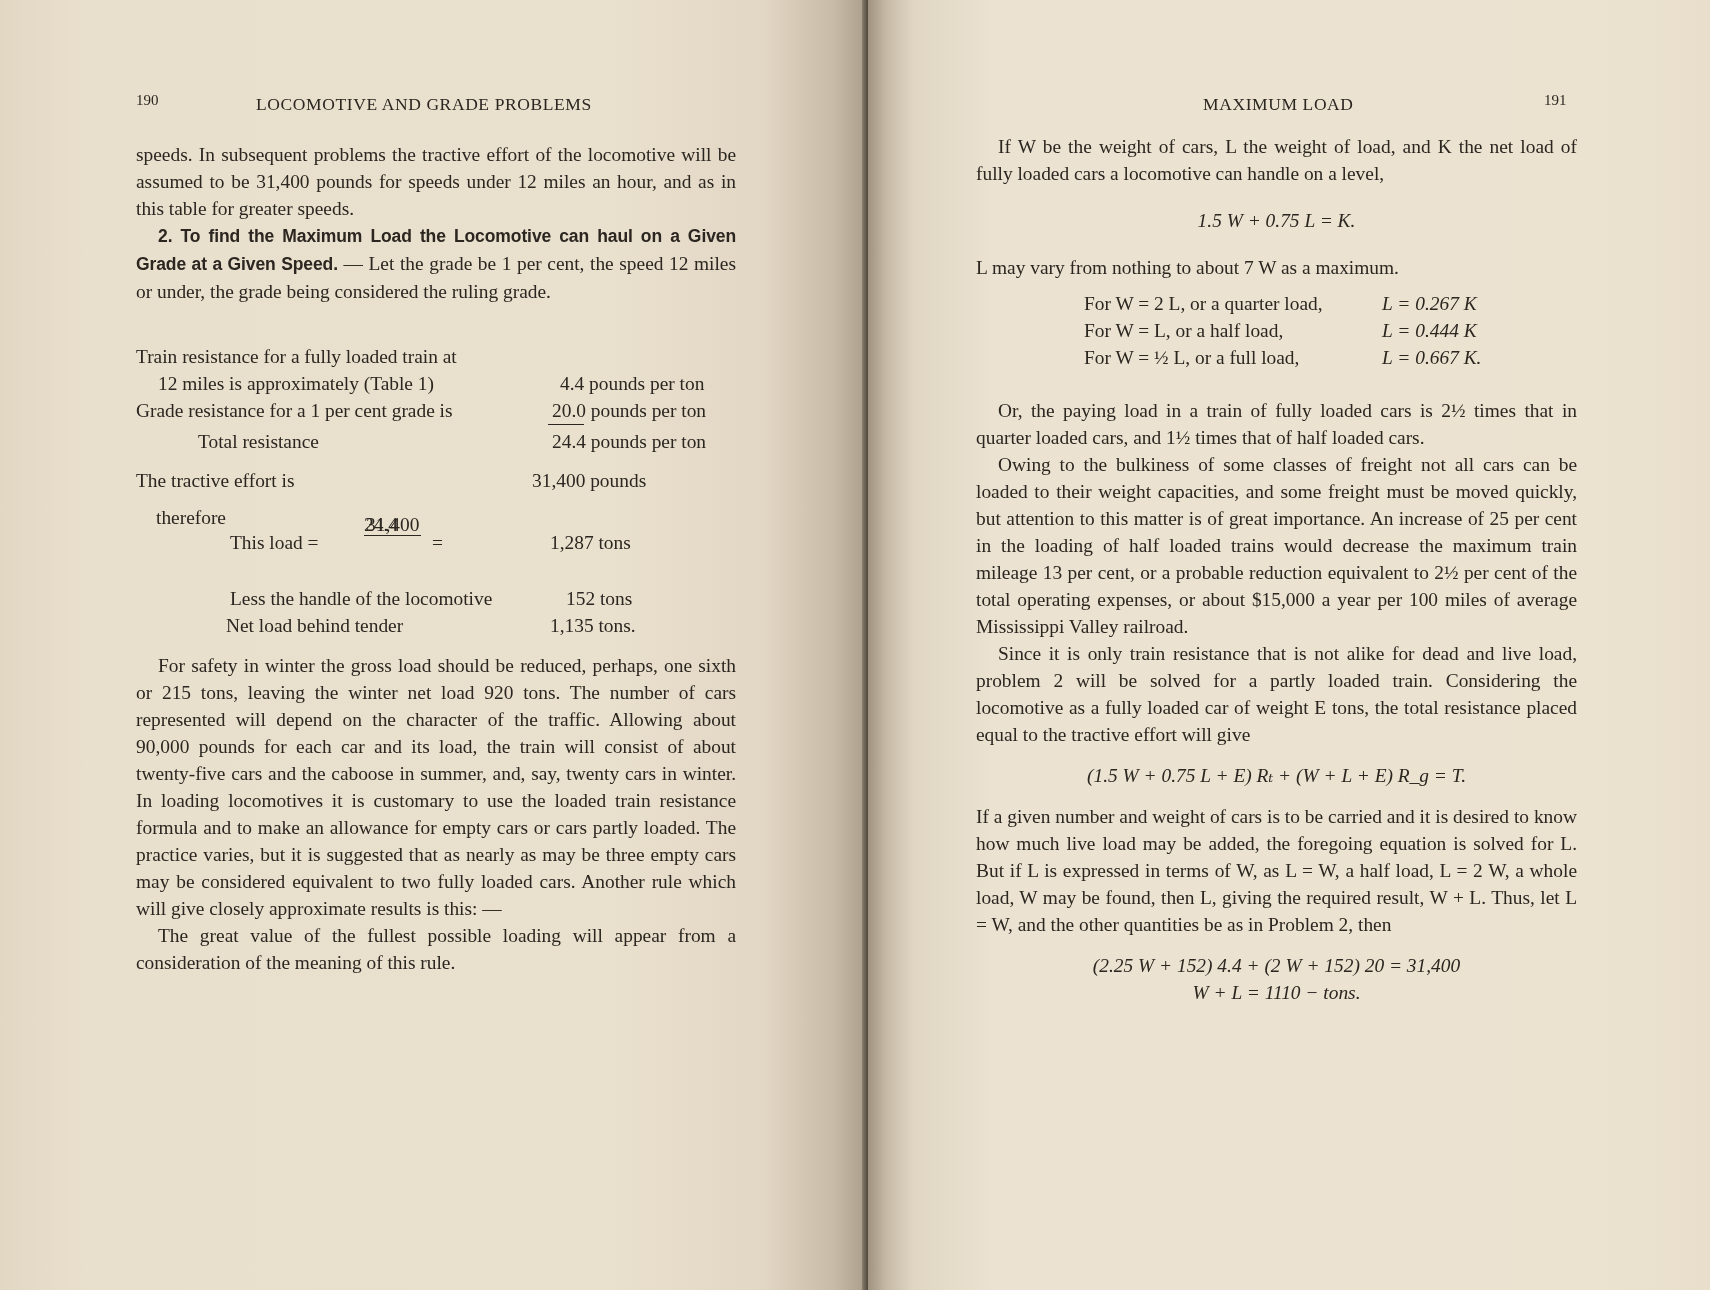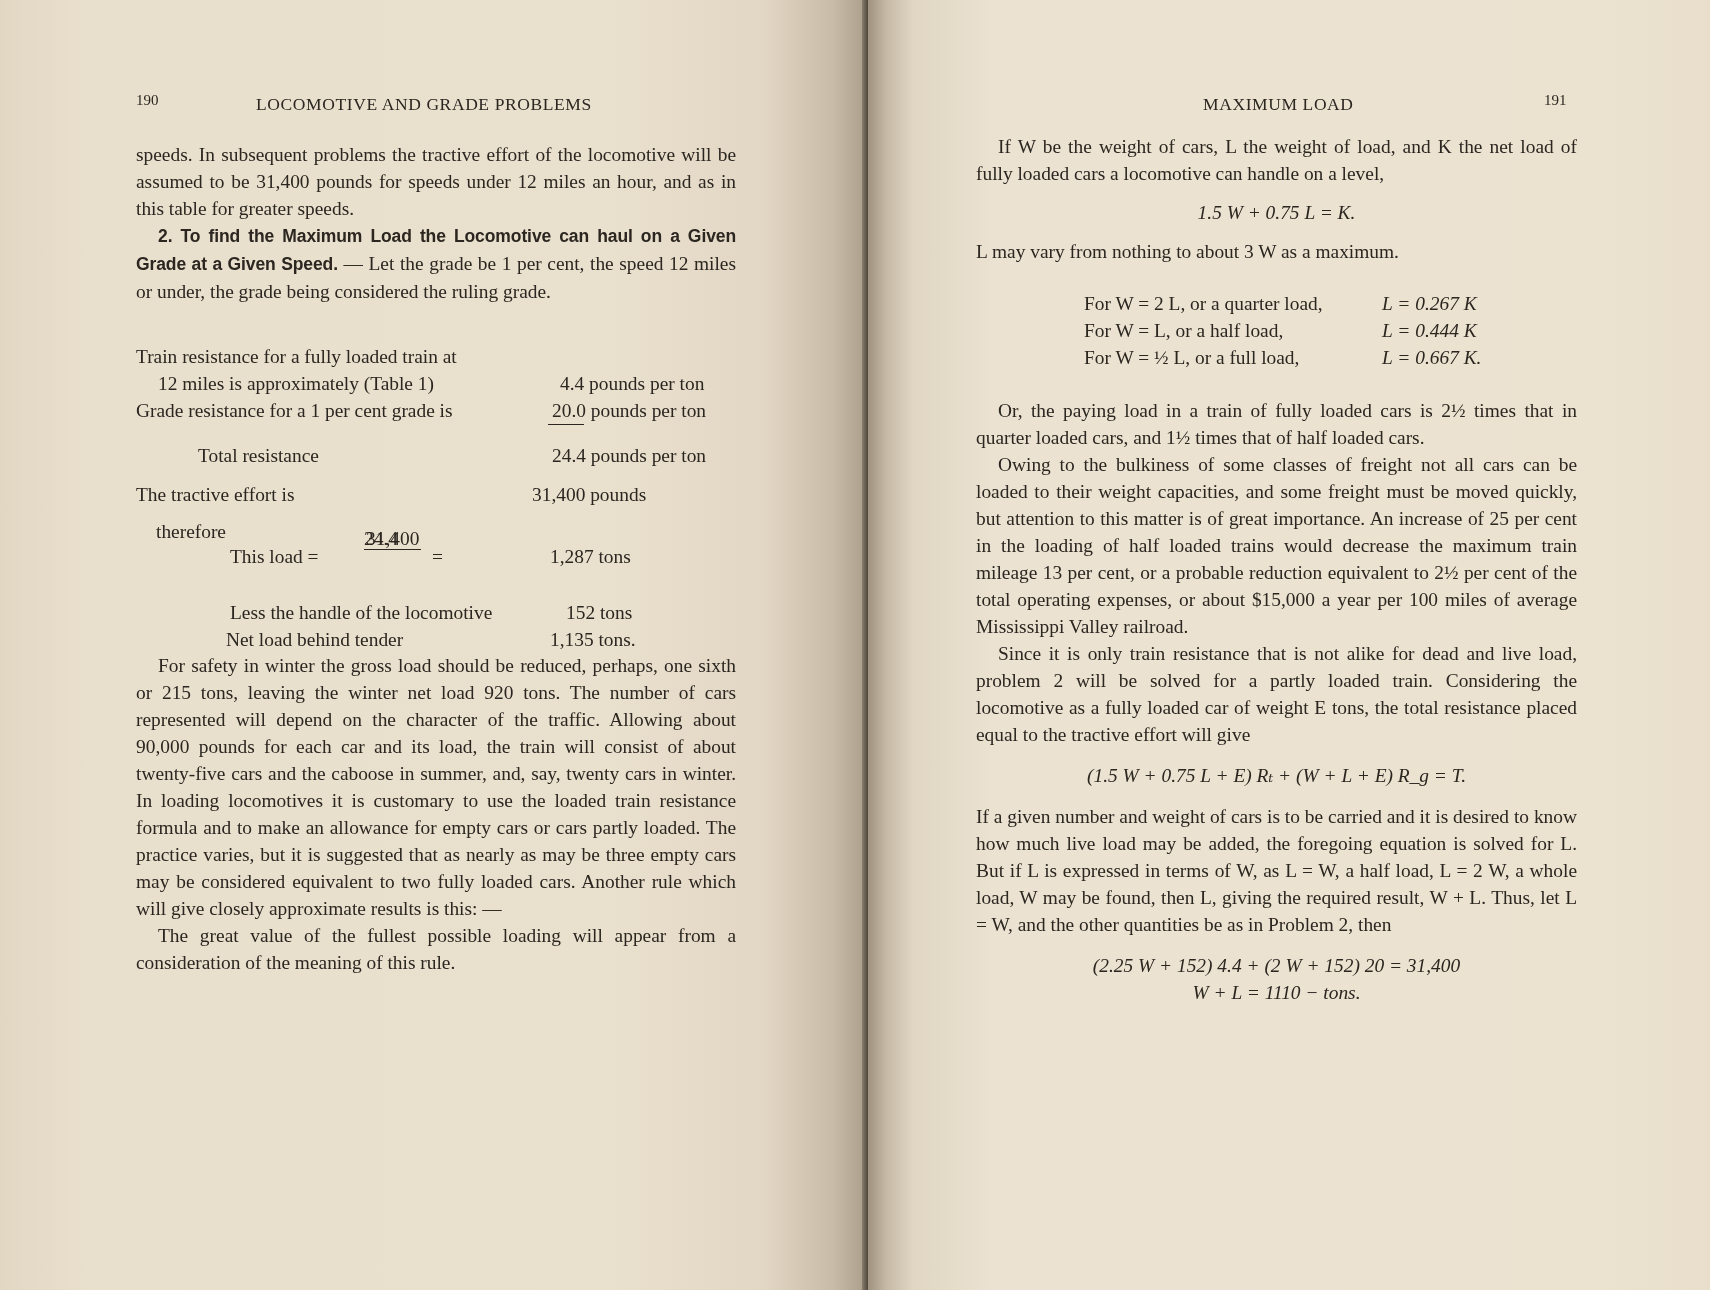--- a/index.html
+++ b/index.html
@@ -44,21 +44,21 @@
         <span style="left:0">Train resistance for a fully loaded train at</span>
       </div>
     <div class="row">
         <span style="left:22px">12 miles is approximately (Table 1)</span>
         <span style="left:424px">4.4 pounds per ton</span>
       </div>
     <div class="row">
         <span style="left:0">Grade resistance for a 1 per cent grade is</span>
         <span style="left:416px">20.0 pounds per ton</span>
       </div>
-    <div class="row" style="margin-top:18px">
+    <div class="row" style="margin-top:4px">
         <span style="left:62px">Total resistance</span>
         <span style="left:416px">24.4 pounds per ton</span>
       </div>
     <div class="row" style="margin-top:12px">
         <span style="left:0">The tractive effort is</span>
         <span style="left:396px">31,400 pounds</span>
       </div>
     <div class="row" style="margin-top:10px">
         <span style="left:20px">therefore</span>
       </div>
@@ -91,22 +91,22 @@
 </div>
 
 <div class="gutter"></div>
 
 <div class="page page-right">
   <div class="runhead" style="left:335px;">MAXIMUM LOAD</div>
   <div class="pgnum" style="left:676px;">191</div>
 
   <div class="block" style="left:108px;top:133px;width:601px;">
     <p class="indent">If W be the weight of cars, L the weight of load, and K the net load of fully loaded cars a locomotive can handle on a level,</p>
-    <p class="center it" style="margin:12px 0;font-family:Liberation Serif, serif;">1.5 W + 0.75 L = K.</p>
-    <p>L may vary from nothing to about 3 W as a maximum.</p>
+    <p class="center it" style="margin:20px 0;font-family:Liberation Serif, serif;">1.5 W + 0.75 L = K.</p>
+    <p>L may vary from nothing to about 7 W as a maximum.</p>
   </div>
 
   <div class="block" style="left:216px;top:290px;width:500px;text-align:left;">
     <div class="row">
         <span style="left:0">For W = 2 L, or a quarter load,</span>
         <span style="left:298px" class="it">L = 0.267 K</span>
       </div>
     <div class="row">
         <span style="left:0">For W =  L, or a half load,</span>
         <span style="left:298px" class="it">L = 0.444 K</span>

